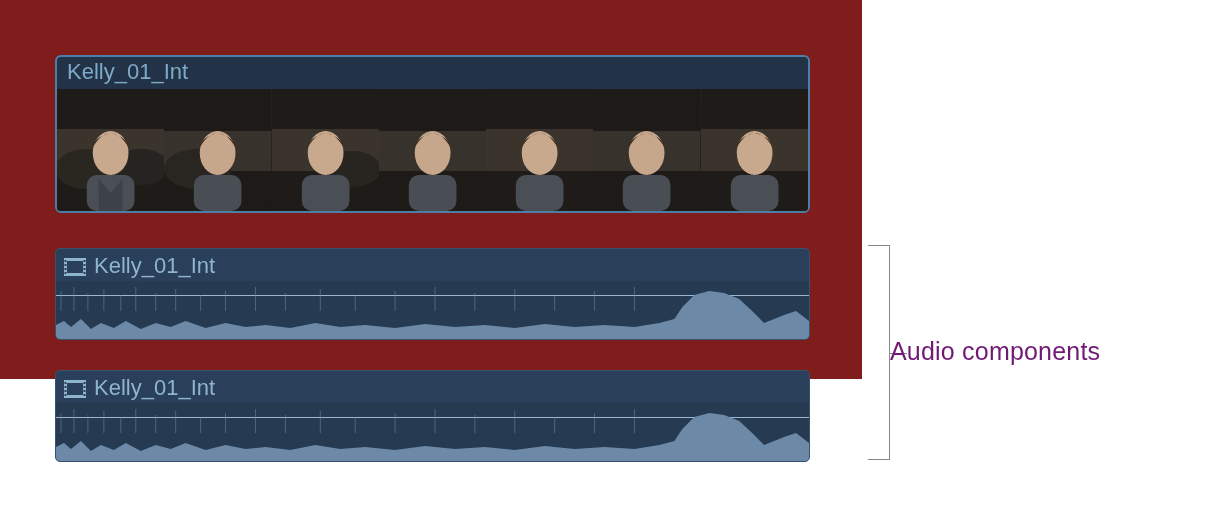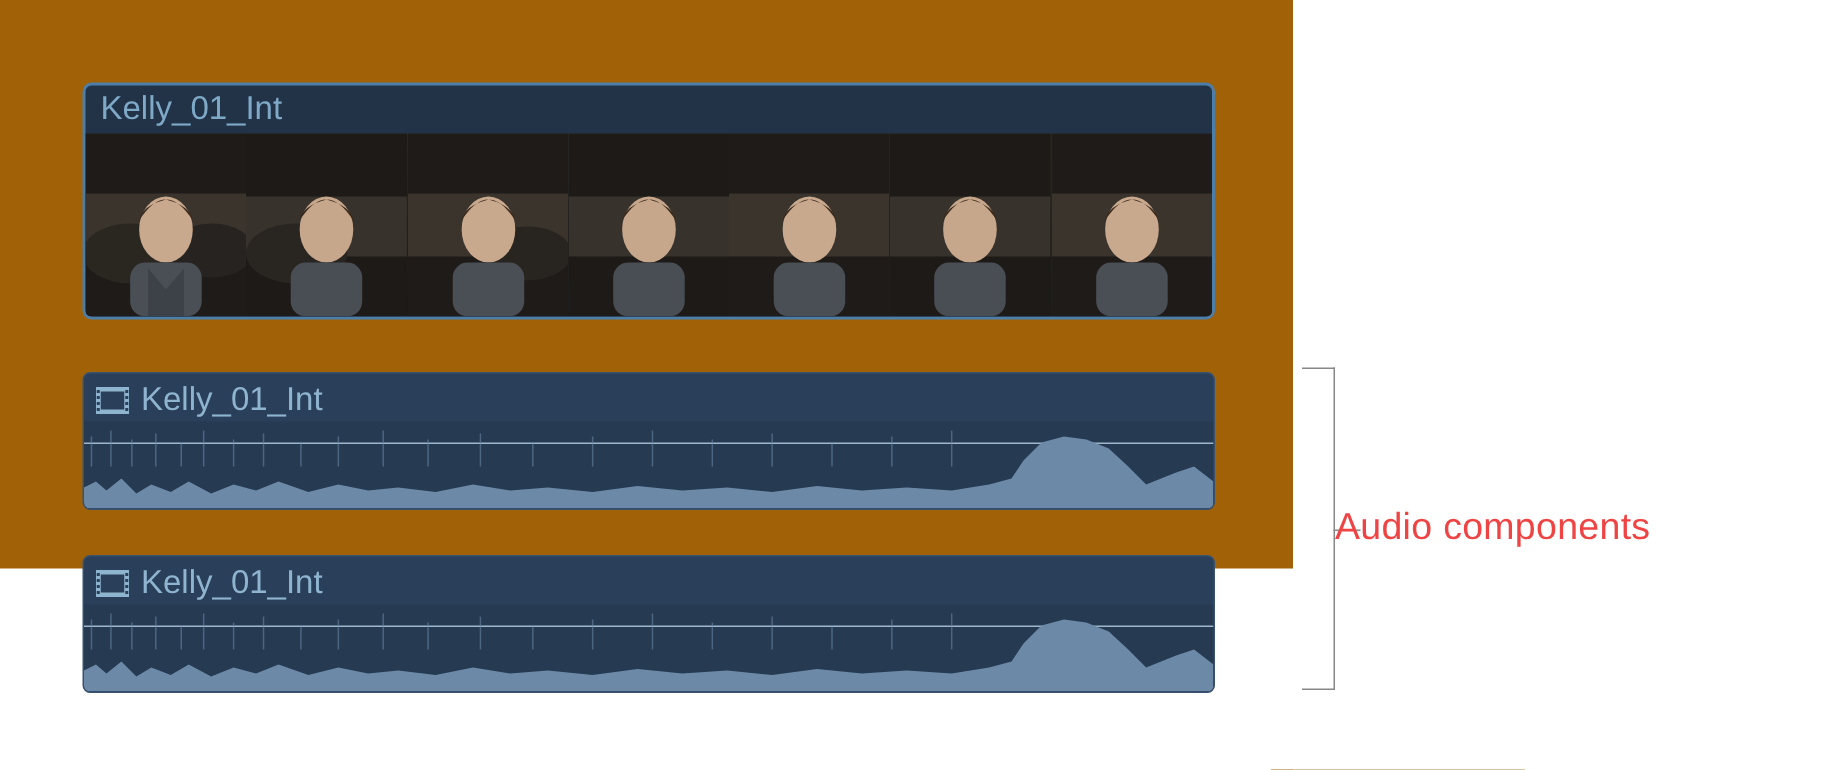--- a/index.html
+++ b/index.html
@@ -2,21 +2,21 @@
 <html><head>
 <meta charset="utf-8">
 <style>
   * { margin: 0; padding: 0; box-sizing: border-box; }
   html, body { width: 1224px; height: 513px; overflow: hidden; font-family: -apple-system, "Helvetica Neue", Arial, sans-serif; }
   body { display: flex; background: #fff; }
 
   .timeline-panel {
     width: 862px;
     height: 379px;
-    background: #a16207;
+    background: #7f1d1d;
     position: relative;
     padding: 55px 16px 0 55px;
   }
 
   .annotation-panel {
     flex: 1;
     position: relative;
     background: #fff;
   }
 
@@ -101,21 +101,21 @@
     top: 50%;
     width: 18px;
     height: 1px;
     background: #888;
   }
   .annotation-label {
     position: absolute;
     left: 28px;
     top: 337px;
     font-size: 25px;
-    color: #ef4444;
+    color: #701a75;
     letter-spacing: 0.2px;
     white-space: nowrap;
   }
 </style>
 </head>
 <body>
 
 <div class="timeline-panel">
 
   <div class="video-clip">

